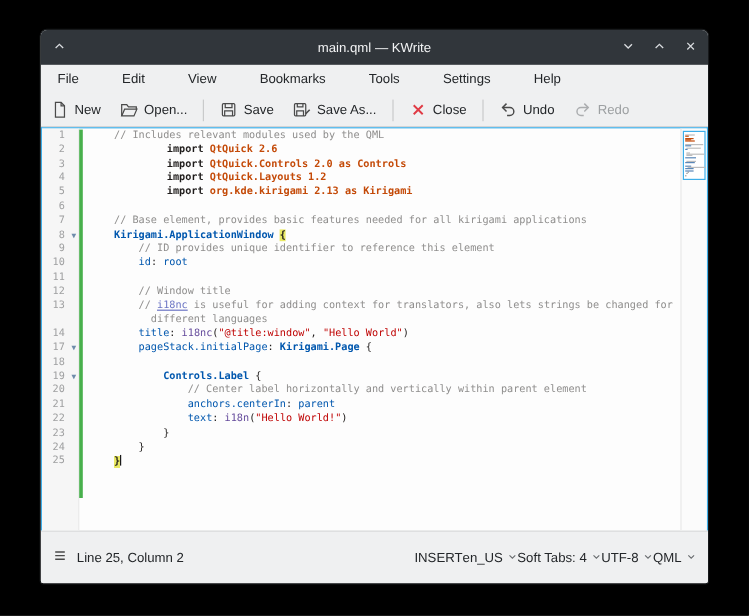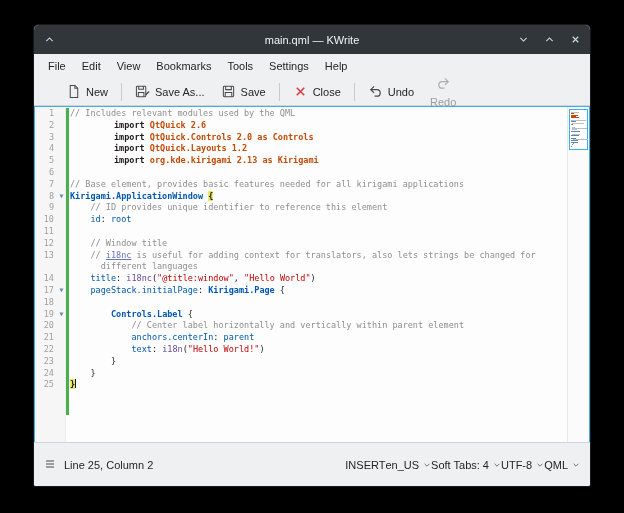--- a/index.html
+++ b/index.html
@@ -17,46 +17,46 @@
   .titlebar .title { position:absolute; left:0; right:0; text-align:center;
                      font-size:11px; color:#f2f3f4; }
   .tb-left { margin-left:8px; display:flex; align-items:center; z-index:2; }
   .tb-right { margin-left:auto; margin-right:8px; display:flex; gap:12px;
               align-items:center; z-index:2; }
   .tb-btn { width:14px; height:14px; display:flex; align-items:center;
             justify-content:center; cursor:default; }
 
   
   .menubar { height:24px; background:#eff0f1; display:flex; align-items:center;
-             padding-left:6px; font-size:11px; color:#232629; flex:0 0 auto; }
+             padding-left:6px; font-size:11px; color:#232629; flex:0 0 auto;gap:20px; }
   .menu-item { padding:4px 8px; border-radius:3px; }
 
   
   .toolbar { height:28px; background:#eff0f1; display:flex; align-items:center;
-             padding-left:24px; border-bottom:1px solid #d3d4d5; flex:0 0 auto; }
+             padding-left:0; border-bottom:1px solid #d3d4d5; flex:0 0 auto; }
   .tool-btn { display:flex; align-items:center; gap:5px; font-size:11px;
               color:#232629; padding:3px 8px; border-radius:3px; }
-  .tool-btn.disabled { color:#9da0a2;flex-direction:column; }
+  .tool-btn.disabled { color:#9da0a2; }
   .tool-sep { width:1px; height:18px; background:#c9cacb; margin:0 5px; }
   .tool-btn svg { display:block; }
 
   
   .editor { position:relative; flex:1 1 auto; background:#fdfdfd;
             border:1px solid #3daee9; border-bottom:none; overflow:hidden;
             font-family:"DejaVu Sans Mono", monospace; font-size:8.5px; }
   .gutter-bg { position:absolute; left:0; top:0; bottom:0; width:31px;
                background:#f6f6f6; border-right:1px solid #ececec; }
   .mod-bar { position:absolute; left:31px; top:1px; width:3px; height:307px;
              background:#48b04c; }
   .rows { position:absolute; left:0; top:1px; right:22px; }
   .code-line { display:flex; height:11.8px; line-height:11.8px; }
   .ln { flex:0 0 22px; text-align:right; padding-right:3px; color:#9fa0a1; }
   .fold { flex:0 0 9px; text-align:center; color:#6e8cab; font-size:6.5px;
           line-height:11.8px; }
-  .txt { flex:1; white-space:pre; overflow:hidden; color:#1f1c1b; padding-left:4px; }
+  .txt { flex:1; white-space:pre; overflow:hidden; color:#1f1c1b; padding-left:4px;margin-left:25px; }
 
   .tok-normal { color:#1f1c1b; }
   .tok-comment { color:#8f8e8d; }
   .tok-comment-link { color:#6b74c4; text-decoration:underline; }
   .tok-keyword { color:#1f1c1b; font-weight:bold;padding-left:44px; }
   .tok-import { color:#c44a08; font-weight:bold; }
   .tok-type { color:#0057ae; font-weight:bold; }
   .tok-property { color:#0057ae; }
   .tok-function { color:#644a9b; }
   .tok-string { color:#bf0303; }
@@ -128,39 +128,48 @@
     <div class="toolbar" id="toolbar">
         <div class="tool-btn">
           <span>
             <svg width="15" height="15" viewBox="0 0 16 16">
               <path d="M4.5 1.5h5l3 3v10h-8z" fill="none" stroke="#4a4a4a" stroke-width="1.1"></path>
               <path d="M9.5 1.5v3h3" fill="none" stroke="#4a4a4a" stroke-width="1.1"></path>
             </svg>
           </span>
           <span>New</span>
         </div>
+        <div class="tool-btn">
+          <span>
+            <svg width="15" height="15" viewBox="0 0 16 16">
+              <path d="M1.5 13.5v-10h4.5l1.5 2h7v2" fill="none" stroke="#4a4a4a" stroke-width="1.1"></path>
+              <path d="M1.5 13.5l2.6-6h10.9l-2.6 6z" fill="none" stroke="#4a4a4a" stroke-width="1.1"></path>
+            </svg>
+          </span>
+          <span>Open...</span>
+        </div>
         <div class="tool-sep"></div>
+        <div class="tool-btn">
+          <span>
+            <svg width="15" height="15" viewBox="0 0 16 16">
+              <rect x="2.5" y="2.5" width="11" height="11" rx="1" fill="none" stroke="#4a4a4a" stroke-width="1.1"></rect>
+              <path d="M5 2.5v3.5h6V2.5M4.5 13.5V9h7v4.5" fill="none" stroke="#4a4a4a" stroke-width="1.1"></path>
+            </svg>
+          </span>
+          <span>Save</span>
+        </div>
         <div class="tool-btn">
           <span>
             <svg width="15" height="15" viewBox="0 0 16 16">
               <rect x="1.5" y="2.5" width="10" height="11" rx="1" fill="none" stroke="#4a4a4a" stroke-width="1.1"></rect>
               <path d="M4 2.5v3h5v-3M3.5 13.5V9h6v4.5" fill="none" stroke="#4a4a4a" stroke-width="1.1"></path>
               <path d="M11 11l3.5-3.5 1 1L12 12z" fill="#4a4a4a"></path>
             </svg>
           </span>
           <span>Save As...</span>
-        </div>
-        <div class="tool-btn">
-          <span>
-            <svg width="15" height="15" viewBox="0 0 16 16">
-              <rect x="2.5" y="2.5" width="11" height="11" rx="1" fill="none" stroke="#4a4a4a" stroke-width="1.1"></rect>
-              <path d="M5 2.5v3.5h6V2.5M4.5 13.5V9h7v4.5" fill="none" stroke="#4a4a4a" stroke-width="1.1"></path>
-            </svg>
-          </span>
-          <span>Save</span>
         </div>
         <div class="tool-sep"></div>
         <div class="tool-btn">
           <span>
             <svg width="15" height="15" viewBox="0 0 16 16">
               <path d="M4 4l8 8M12 4l-8 8" fill="none" stroke="#e03b45" stroke-width="1.7"></path>
             </svg>
           </span>
           <span>Close</span>
         </div>

